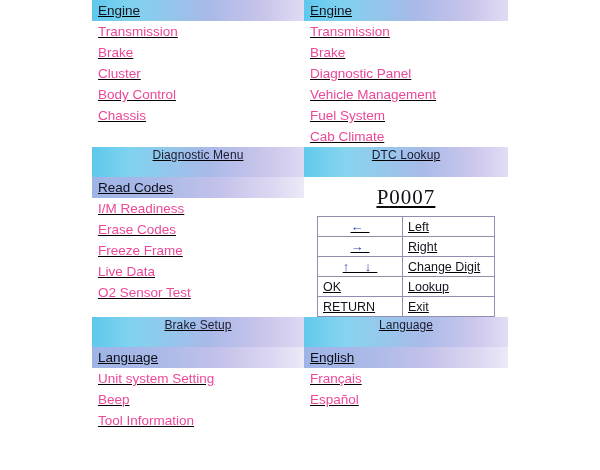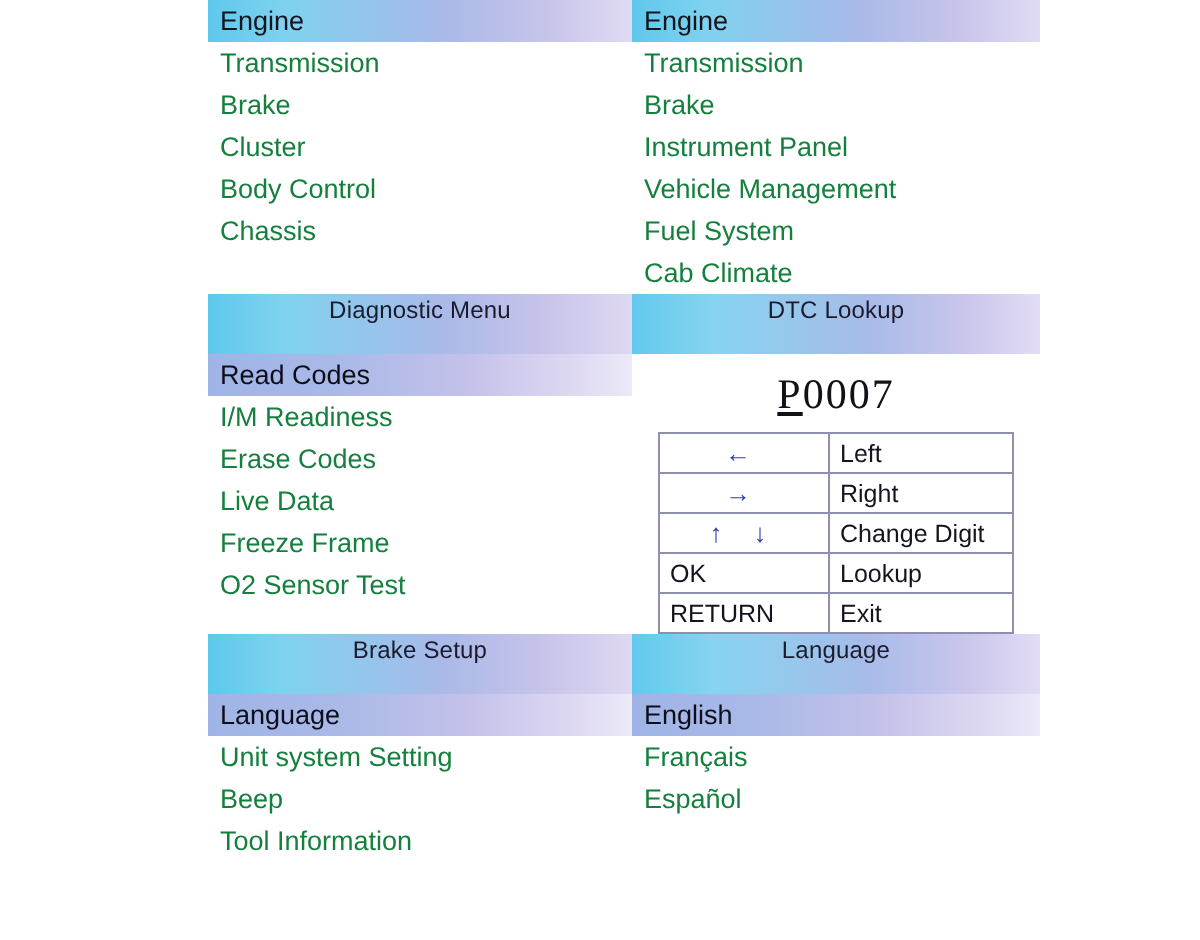--- a/index.html
+++ b/index.html
@@ -12,28 +12,29 @@
   }
   #root {
     position: relative;
     width: 600px;
     height: 470px;
     background: #ffffff;
     overflow: hidden;
   }
   .grid {
     position: absolute;
-    left: 104px;
+    left: 92px;
     top: 0px;
     width: 416px;
     display: grid;
     grid-template-columns: 212px 204px;
     grid-template-rows: auto auto auto;
     column-gap: 0px;
     row-gap: 0px;
+    text-decoration: underline;
   }
   .panel {
     position: relative;
     background: #ffffff;
     overflow: hidden;
   }
   .panel.left { width: 212px; }
   .panel.right { width: 204px; }
 
   
@@ -47,21 +48,21 @@
     letter-spacing: 0.1px;
   }
   .title-bar.plain {
     background: linear-gradient(to right, #62c9ed 0%, #86d4ef 20%, #a8bbe9 58%, #cac6ec 82%, #e2dcf4 100%);
   }
   
   .row {
     height: 21px;
     line-height: 21px;
     font-size: 13.5px;
-    color: #15803d;
+    color: #ec4899;
     padding-left: 6px;
     white-space: nowrap;
     overflow: hidden;
     background: #ffffff;
   }
   .row.selected {
     color: #0e0e18;
     background: linear-gradient(to right, #9fb4e6 0%, #a9b9e8 30%, #c3c1ea 60%, #dcd7f1 85%, #ece9f8 100%);
   }
   .row.header-selected {
@@ -124,35 +125,35 @@
         <div class="row"><span>Body Control</span></div>
         <div class="row"><span>Chassis</span></div>
       </div>
     </div>
 
     <div class="panel right">
       <div class="list">
         <div class="row header-selected"><span>Engine</span></div>
         <div class="row"><span>Transmission</span></div>
         <div class="row"><span>Brake</span></div>
-        <div class="row"><span>Instrument Panel</span></div>
+        <div class="row"><span>Diagnostic Panel</span></div>
         <div class="row"><span>Vehicle Management</span></div>
         <div class="row"><span>Fuel System</span></div>
         <div class="row"><span>Cab Climate</span></div>
       </div>
     </div>
 
     <div class="panel left">
       <div class="title-bar">Diagnostic Menu</div>
       <div class="list">
         <div class="row selected"><span>Read Codes</span></div>
         <div class="row"><span>I/M Readiness</span></div>
         <div class="row"><span>Erase Codes</span></div>
+        <div class="row"><span>Freeze Frame</span></div>
         <div class="row"><span>Live Data</span></div>
-        <div class="row"><span>Freeze Frame</span></div>
         <div class="row"><span>O2 Sensor Test</span></div>
       </div>
     </div>
 
     <div class="panel right">
       <div class="title-bar plain">DTC Lookup</div>
       <div class="dtc-body">
         <div class="dtc-code"><span class="first">P</span><span>0007</span></div>
         <table class="key-table">
           <tbody>

